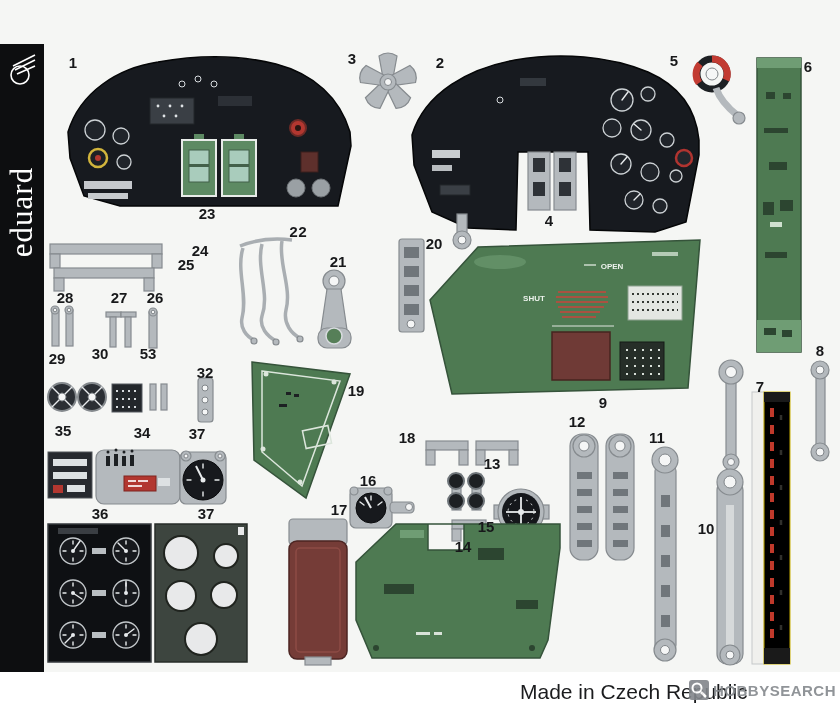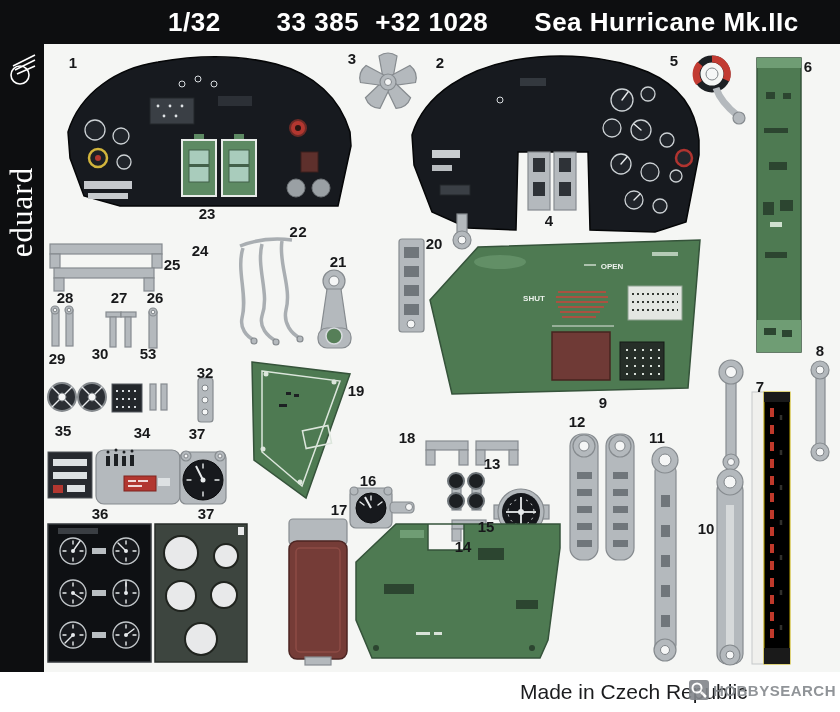--- a/index.html
+++ b/index.html
@@ -516,41 +516,35 @@
       <span class="part-num" style="left: 486px; top: 526px;">15</span>
       <span class="part-num" style="left: 368px; top: 480px;">16</span>
       <span class="part-num" style="left: 339px; top: 509px;">17</span>
       <span class="part-num" style="left: 407px; top: 437px;">18</span>
       <span class="part-num" style="left: 356px; top: 390px;">19</span>
       <span class="part-num" style="left: 434px; top: 243px;">20</span>
       <span class="part-num" style="left: 338px; top: 261px;">21</span>
       <span class="part-num" style="left: 298px; top: 233px; font-family: Liberation Mono, monospace;">22</span>
       <span class="part-num" style="left: 207px; top: 213px;">23</span>
       <span class="part-num" style="left: 200px; top: 250px;">24</span>
-      <span class="part-num" style="left: 172px; top: 264px;">25</span>
+      <span class="part-num" style="left: 186px; top: 264px;">25</span>
       <span class="part-num" style="left: 155px; top: 297px;">26</span>
       <span class="part-num" style="left: 119px; top: 297px;">27</span>
       <span class="part-num" style="left: 53px; top: 297px; padding-left: 24px;">28</span>
       <span class="part-num" style="left: 57px; top: 358px;">29</span>
       <span class="part-num" style="left: 100px; top: 353px;">30</span>
       <span class="part-num" style="left: 148px; top: 353px;">53</span>
       <span class="part-num" style="left: 205px; top: 372px;">32</span>
       <span class="part-num" style="left: 197px; top: 433px;">37</span>
       <span class="part-num" style="left: 126px; top: 432px; margin-left: 16px;">34</span>
       <span class="part-num" style="left: 63px; top: 430px;">35</span>
       <span class="part-num" style="left: 100px; top: 513px;">36</span>
       <span class="part-num" style="left: 206px; top: 513px;">37</span>
     </div>
 
-  <div class="topbar">
-    <span class="t-scale">1/32</span>
-    <span class="t-cat">33 385</span>
-    <span class="t-cat2">+32 1028</span>
-    <span class="t-title">Sea Hurricane Mk.IIc</span>
-  </div>
 
   <div class="sidebar">
     <svg class="logo" width="34" height="38" viewBox="0 0 34 38">
       <circle cx="15" cy="25" r="9" fill="none" stroke="#ffffff" stroke-width="1.6"></circle>
       <path d="M8,16 L30,5 M10,20 L30,10 M12,24 L30,16" stroke="#ffffff" stroke-width="1.6" fill="none"></path>
     </svg>
     <span class="brand">eduard</span>
   </div>
 
   <div class="footer">

